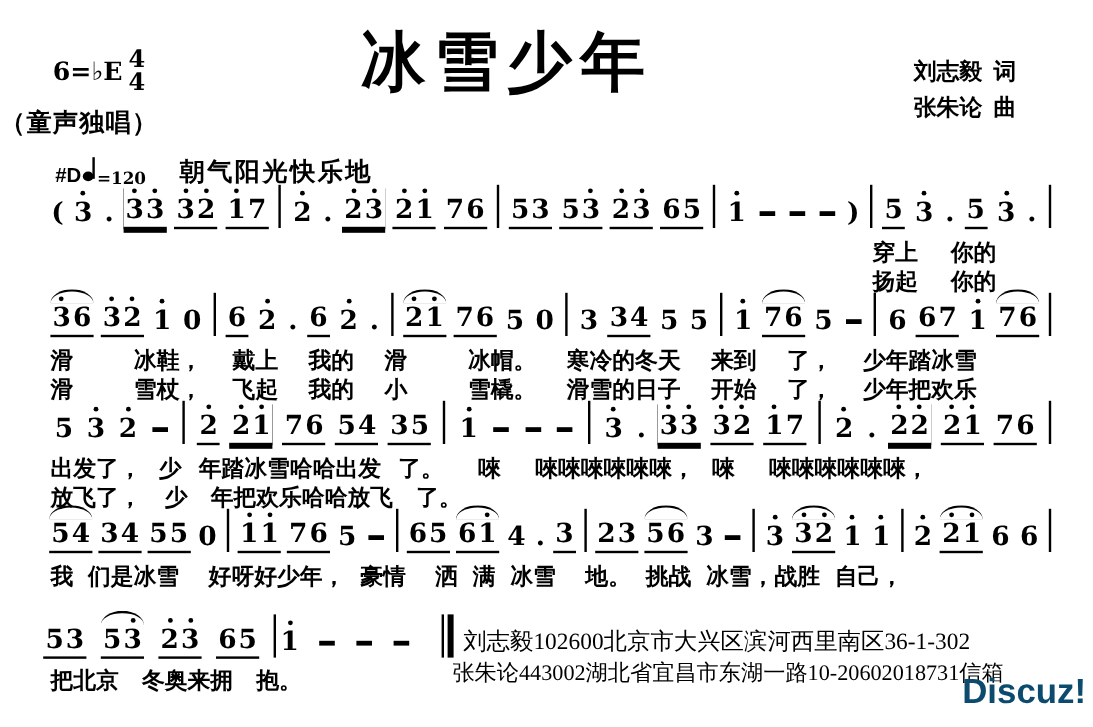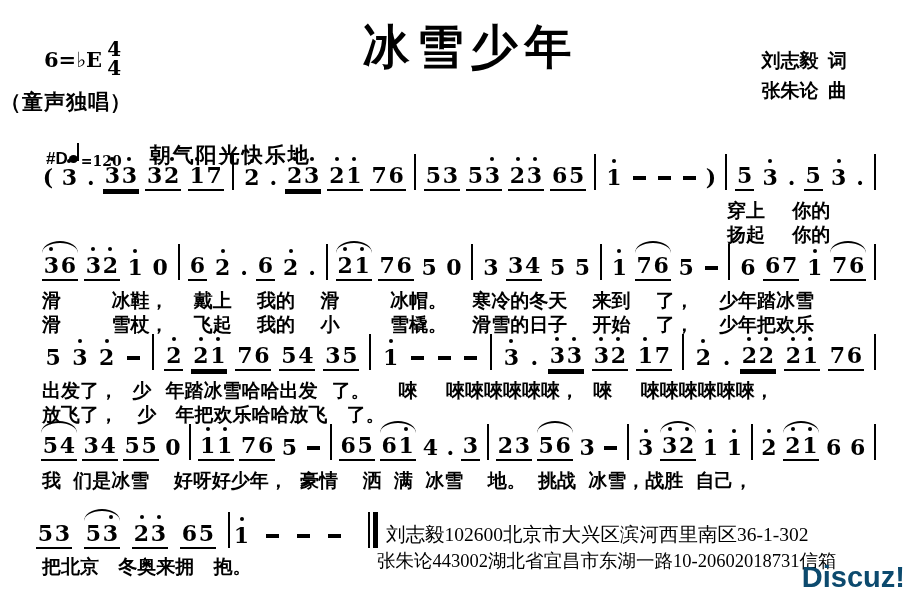--- a/index.html
+++ b/index.html
@@ -5,33 +5,33 @@
   html,body{margin:0;padding:0;}
   body{width:911px;height:606px;background:#ffffff;position:relative;overflow:hidden;
        font-family:"Liberation Serif",serif;color:#000;}
   #page{position:absolute;inset:0;}
 
   
   .keysig{position:absolute;left:44px;top:40px;display:flex;align-items:center;gap:5px;
           font-family:"DejaVu Serif",serif;font-weight:bold;font-size:21px;}
   .ts{display:flex;flex-direction:column;line-height:19px;font-size:20px;text-align:center;}
   .title{position:absolute;top:16px;left:0;width:845px;text-align:center;
-         font-size:47px;font-weight:bold;letter-spacing:7px;margin-left:48px;}
+         font-size:54px;font-weight:bold;letter-spacing:7px;}
   .subtitle{position:absolute;top:88px;left:0;width:845px;text-align:left;
             font-size:21px;font-weight:bold;letter-spacing:1px;}
   .credits{position:absolute;right:64px;top:46px;font-size:19px;font-weight:bold;line-height:30px;}
   .credits div{white-space:pre;}
 
   
   .temporow{position:absolute;left:46px;top:129px;display:flex;align-items:flex-end;font-weight:bold;}
   .tprefix{font-size:17px;font-family:"Liberation Sans",sans-serif;margin-bottom:0px;}
   .qnote{position:relative;width:9px;height:8px;background:#000;border-radius:50%;margin:0 3px 6px 1px;}
   .qnote::after{content:"";position:absolute;right:-1px;bottom:2px;width:2px;height:18px;background:#000;}
   .tmark{font-size:14px;font-family:"DejaVu Serif",serif;margin-bottom:0;}
-  .texpr{font-size:21px;margin-left:28px;font-family:"Liberation Sans",sans-serif;letter-spacing:2px;margin-top:12px;}
+  .texpr{font-size:21px;margin-left:28px;font-family:"Liberation Sans",sans-serif;letter-spacing:2px;}
 
   
   .sys{position:absolute;left:36px;right:6px;height:92px;}
   .s1{top:154px}.s2{top:244px}.s3{top:334px}.s4{top:424px}.s5{top:512px}
   .music-row{display:flex;align-items:flex-end;width:842px;}
   .s5 .music-row{width:auto;}
   .measure{display:flex;align-items:flex-end;justify-content:space-evenly;}
   .s5 .measure{gap:12px;margin-right:10px;}
   .barline{width:2px;height:36px;background:#000;flex:none;margin:0 2px 1px 2px;}
   .cell{position:relative;display:flex;align-items:flex-end;padding:0 1px 3px 1px;}

